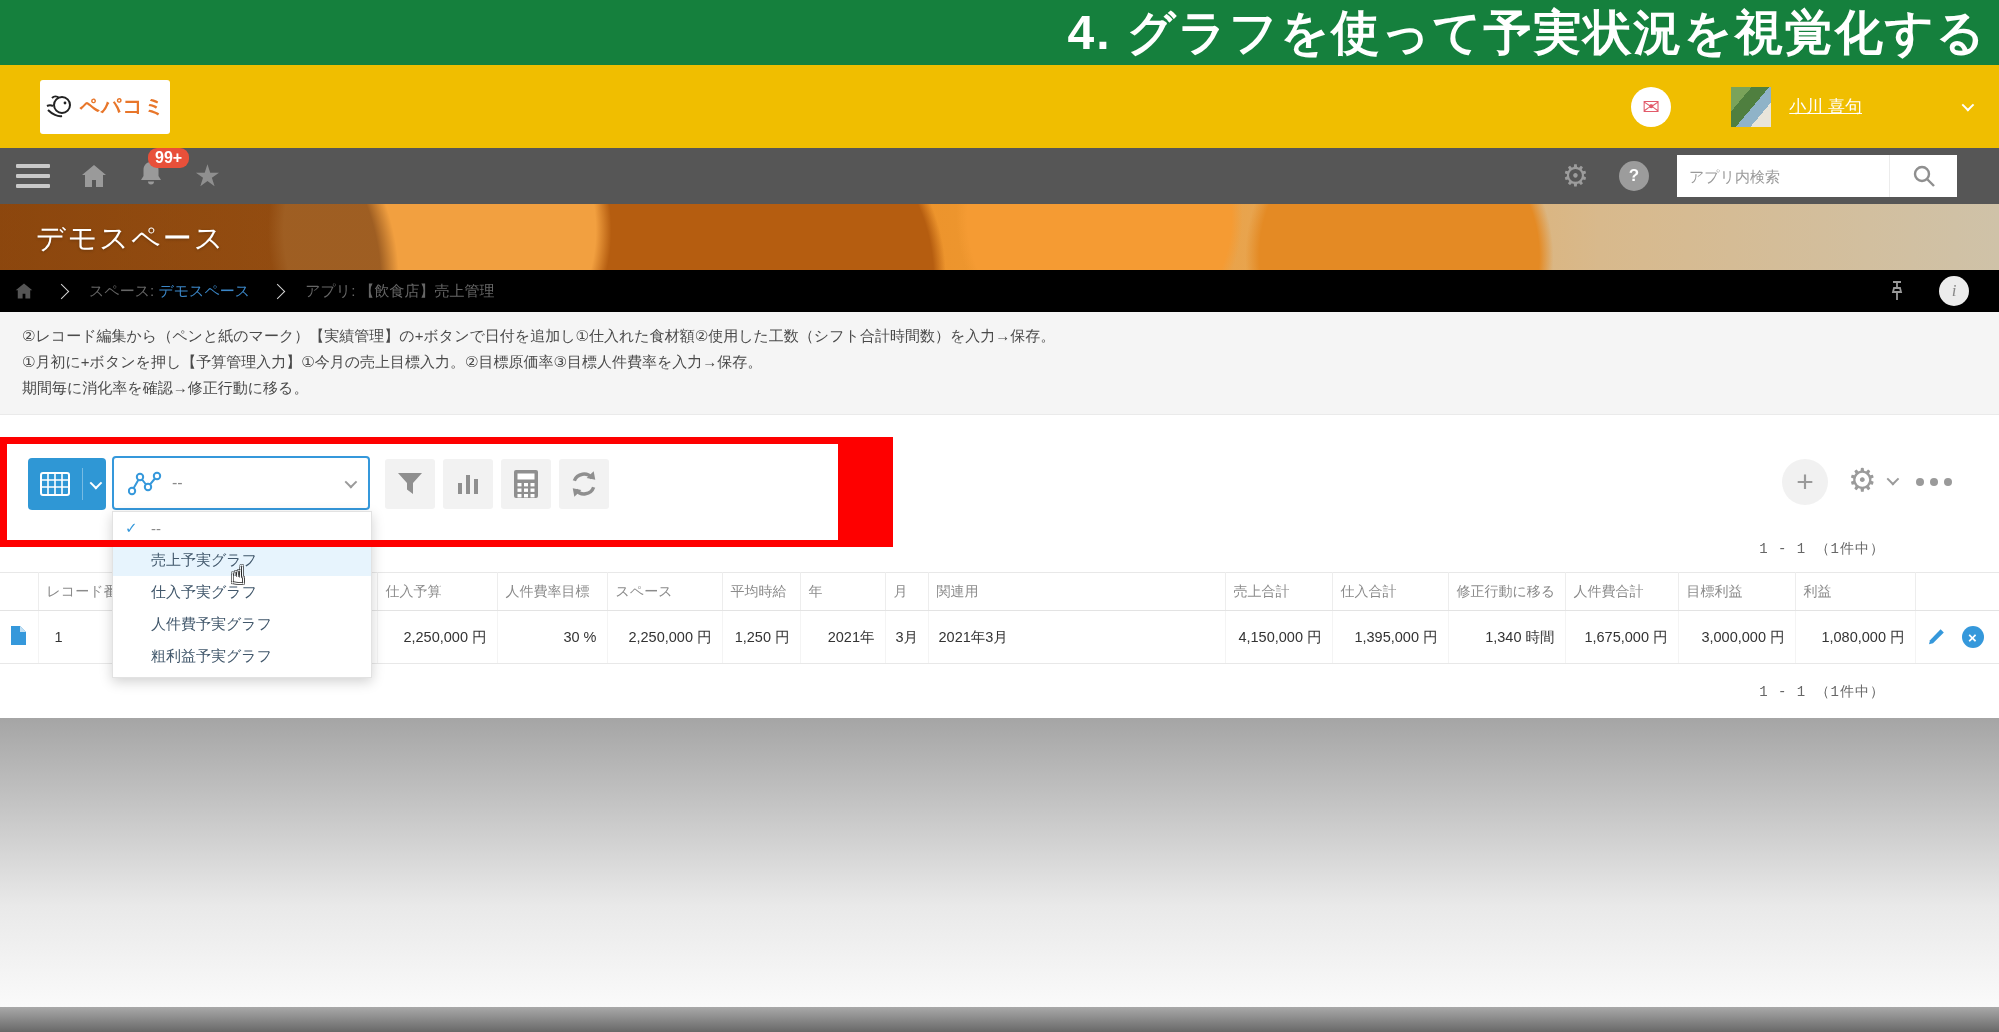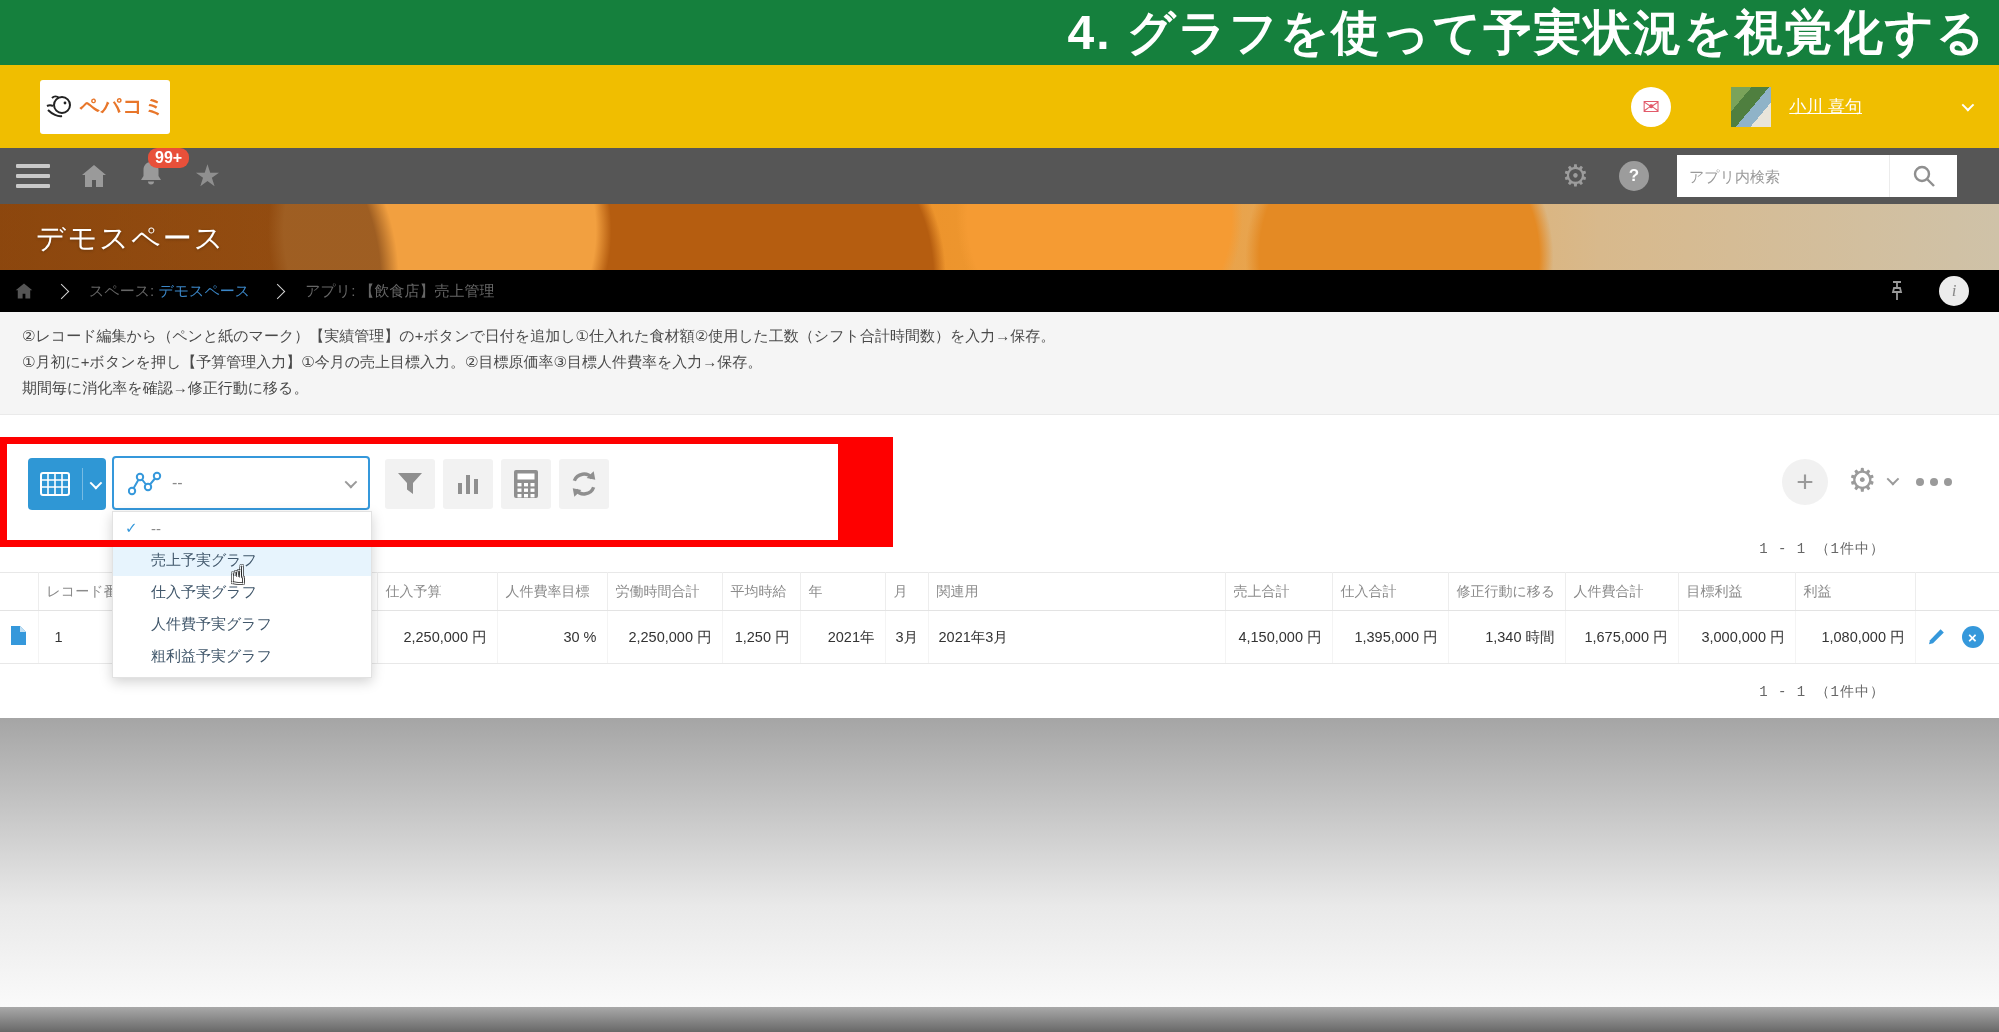--- a/index.html
+++ b/index.html
@@ -324,21 +324,21 @@
         <col style="width:117px">
         <col style="width:120px">
         <col style="width:84px">
     </colgroup>
     <tbody>
         <tr>
       <th></th>
       <th>レコード番号</th>
       <th>仕入予算</th>
       <th>人件費率目標</th>
-      <th>労働時間合計</th>
+      <th>スペース</th>
       <th>平均時給</th>
       <th>年</th>
       <th>月</th>
       <th>関連用</th>
       <th>売上合計</th>
       <th>仕入合計</th>
       <th>修正行動に移る</th>
       <th>人件費合計</th>
       <th>目標利益</th>
       <th>利益</th>

